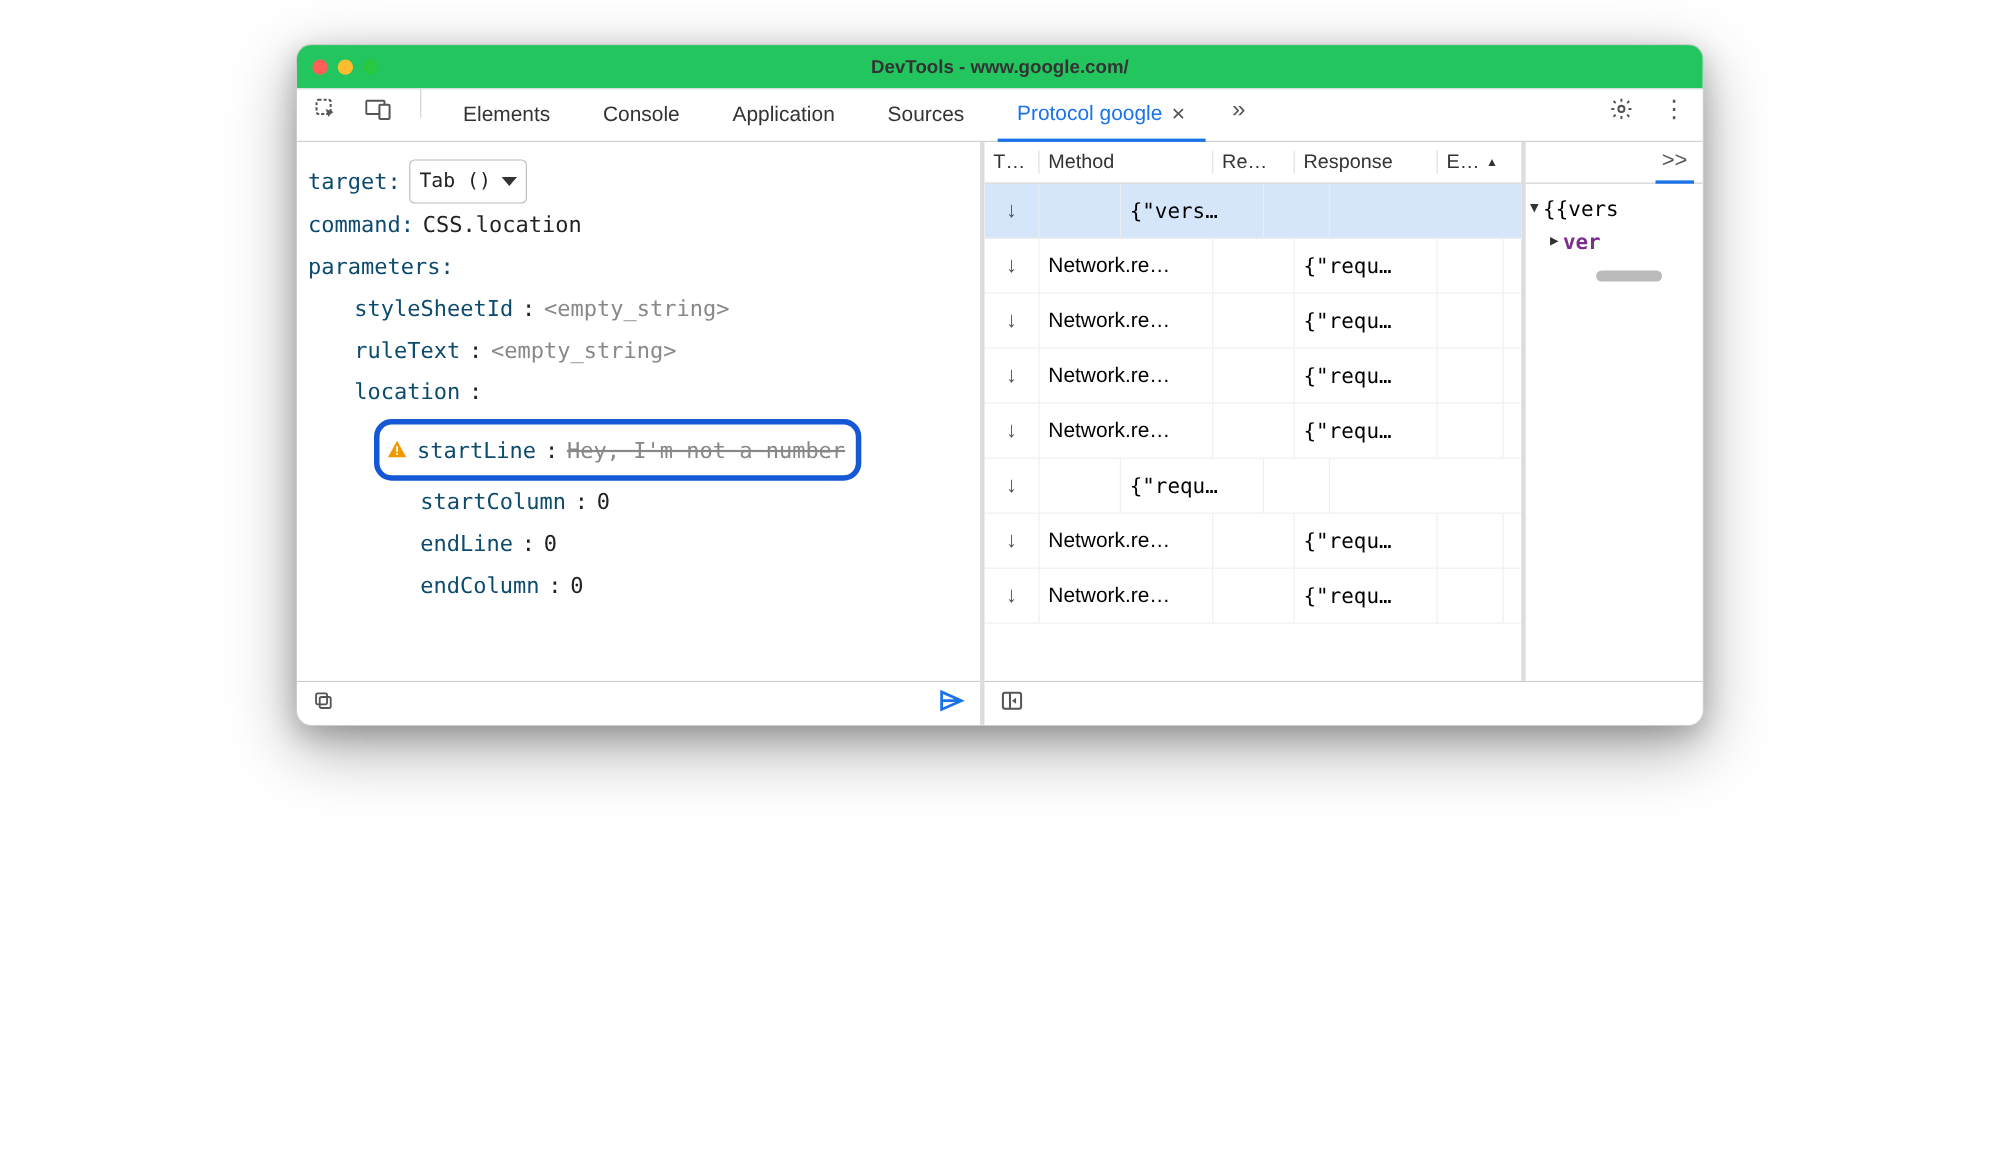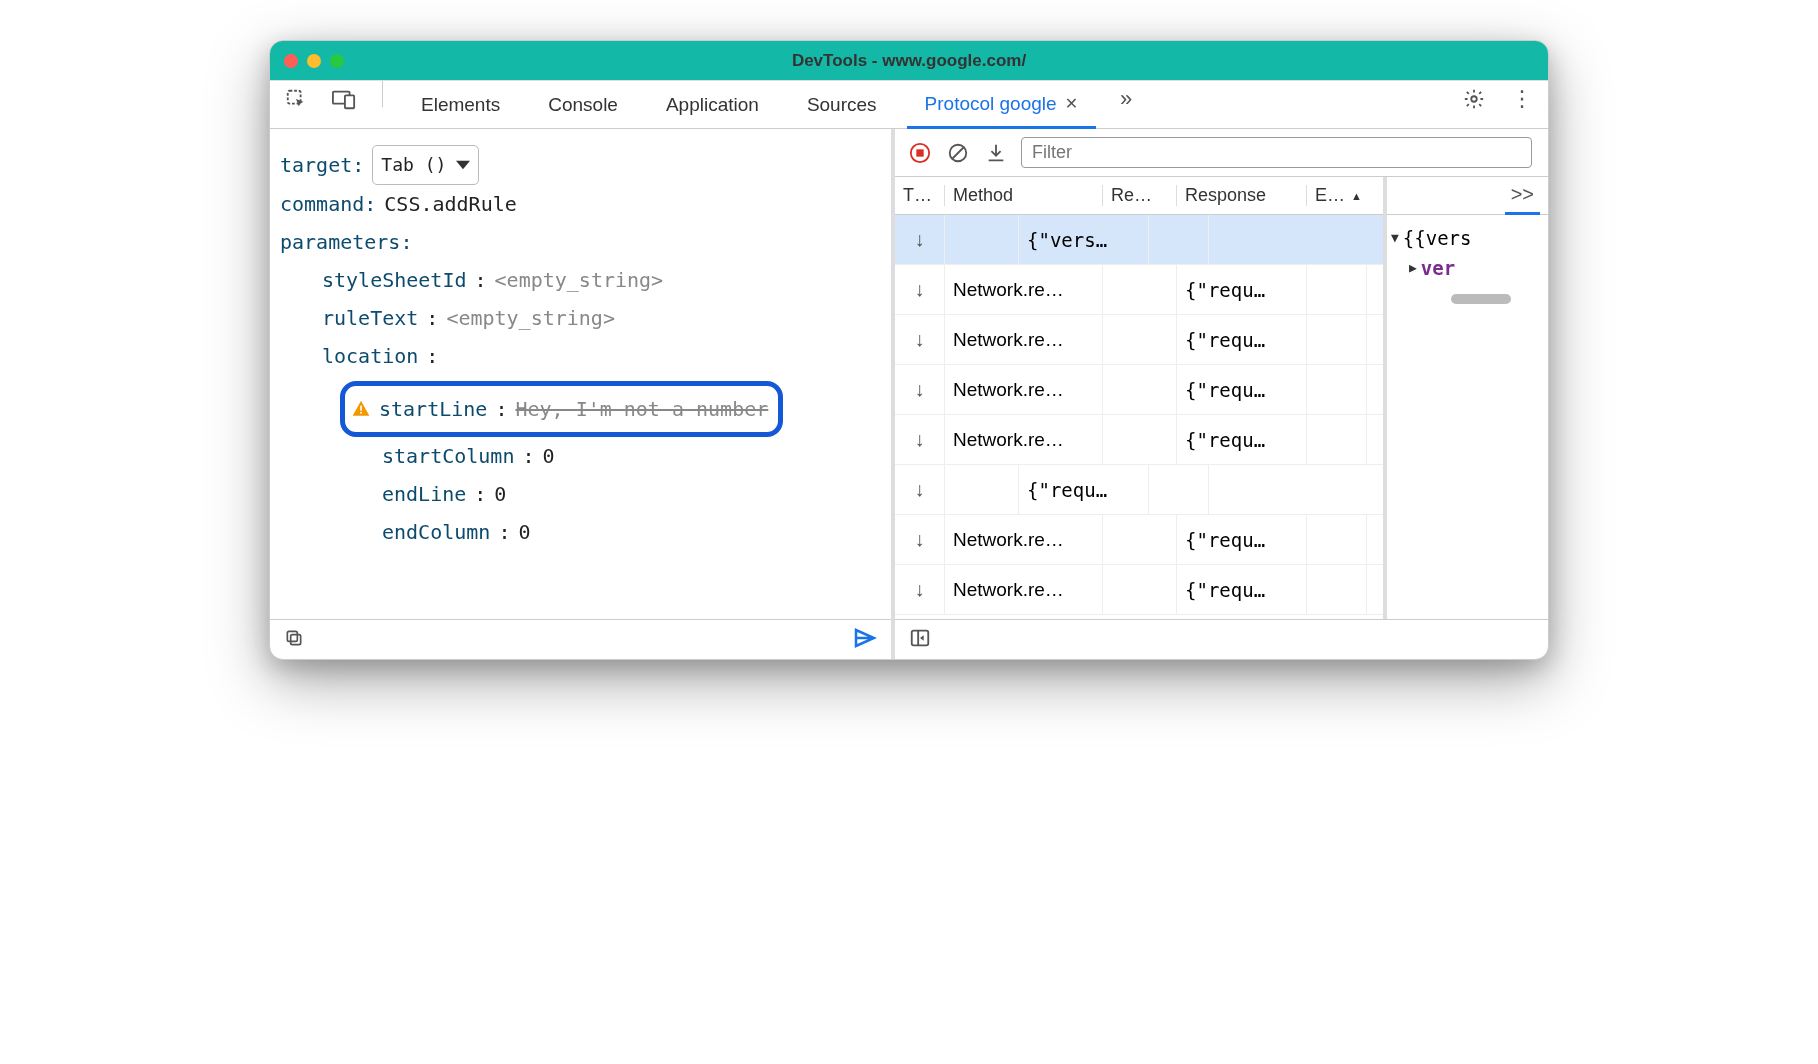--- a/index.html
+++ b/index.html
@@ -6,21 +6,21 @@
 body {
   background: #fff;
   font-family: -apple-system, BlinkMacSystemFont, "Segoe UI", sans-serif;
   display: flex;
   justify-content: center;
   align-items: flex-start;
   padding: 40px;
   min-height: 1064px;
 }
 .window { width: 1280px; background: #fff; border-radius: 14px; box-shadow: 0 20px 60px rgba(0,0,0,.35), 0 8px 24px rgba(0,0,0,.2); overflow: hidden; border: 1px solid #ccc; }
-.titlebar { height: 40px; background: #14b8a6; display: flex; align-items: center; padding: 0 14px; position: relative; border-bottom: 1px solid #ddd; }
+.titlebar { height: 40px; background: #22c55e; display: flex; align-items: center; padding: 0 14px; position: relative; border-bottom: 1px solid #ddd; }
 .traffic { display: flex; gap: 9px; }
 .tl { width: 14px; height: 14px; border-radius: 50%; }
 .tl.red { background: #ff5f57; }
 .tl.yellow { background: #febc2e; }
 .tl.green { background: #28c840; }
 .titlebar-title { position: absolute; left: 0; right: 0; text-align: center; font-size: 17px; font-weight: 600; color: #333; pointer-events: none; }
 .tabbar { display: flex; align-items: flex-start; height: 48px; border-bottom: 1px solid #ccc; padding: 0 8px; gap: 12px; }
 .tabbar .ico-btn { width: 36px; height: 36px; display: flex; align-items: center; justify-content: center; color: #555; cursor: pointer; }
 .tabbar .sep { width: 1px; height: 26px; background: #ccc; margin: 0 8px; }
 .tab { padding: 0 18px; height: 48px; display: flex; align-items: center; font-size: 19px; color: #333; cursor: pointer; gap: 8px; }
@@ -126,21 +126,21 @@
           <span class="kw">target:</span>
           <span class="select">
             <span>Tab ()</span>
             <svg viewBox="0 0 10 6">
                 <path d="M0 0 L5 6 L10 0 Z" fill="#333"></path>
               </svg>
           </span>
         </div>
         <div class="row">
           <span class="kw">command:</span>
-          <span class="txt">CSS.addRule</span>
+          <span class="txt">CSS.location</span>
         </div>
         <div class="row">
           <span class="kw">parameters:</span>
         </div>
         <div class="row ind1">
           <span class="kw">styleSheetId</span>
           <span class="txt"> : </span>
           <span class="placeholder">&lt;empty_string&gt;</span>
         </div>
         <div class="row ind1">
@@ -187,40 +187,20 @@
         </div>
         <div>
           <svg width="24" height="24" viewBox="0 0 24 24" fill="none" stroke="#1a73e8" stroke-width="2.5">
               <path d="M3 12 L21 12 M3 12 L3 4 L21 12 L3 20 Z" fill="none"></path>
             </svg>
         </div>
       </div>
     </div>
 
     <div class="right-panel">
-      <div class="right-toolbar">
-        <div class="ico">
-          <svg width="22" height="22" viewBox="0 0 24 24">
-              <circle cx="12" cy="12" r="10" fill="none" stroke="#d93025" stroke-width="2"></circle>
-              <rect x="8" y="8" width="8" height="8" fill="#d93025"></rect>
-            </svg>
-        </div>
-        <div class="ico">
-          <svg width="22" height="22" viewBox="0 0 24 24" fill="none" stroke="#555" stroke-width="2">
-              <circle cx="12" cy="12" r="9"></circle>
-              <line x1="6" y1="18" x2="18" y2="6"></line>
-            </svg>
-        </div>
-        <div class="ico">
-          <svg width="22" height="22" viewBox="0 0 24 24" fill="none" stroke="#555" stroke-width="2">
-              <path d="M12 3 v12 M7 10 l5 5 l5 -5 M4 20 h16"></path>
-            </svg>
-        </div>
-        <input class="filter" placeholder="Filter" style="">
-      </div>
       <div class="right-body">
         <div class="table-wrap">
           <div class="thead">
             <div class="th th1">T…</div>
             <div class="th th2">Method</div>
             <div class="th th3">Re…</div>
             <div class="th th4">Response</div>
             <div class="th th5">
                 <span>E…</span>
                 <span class="sort-up">▲</span>

